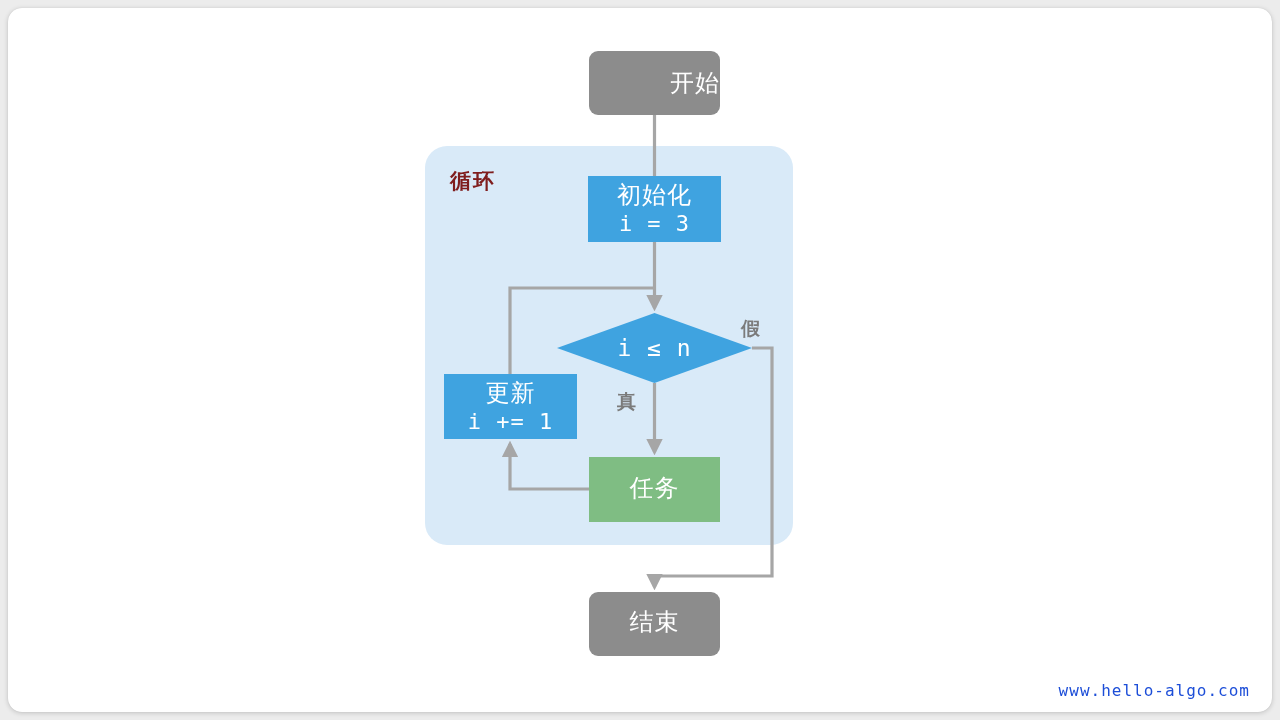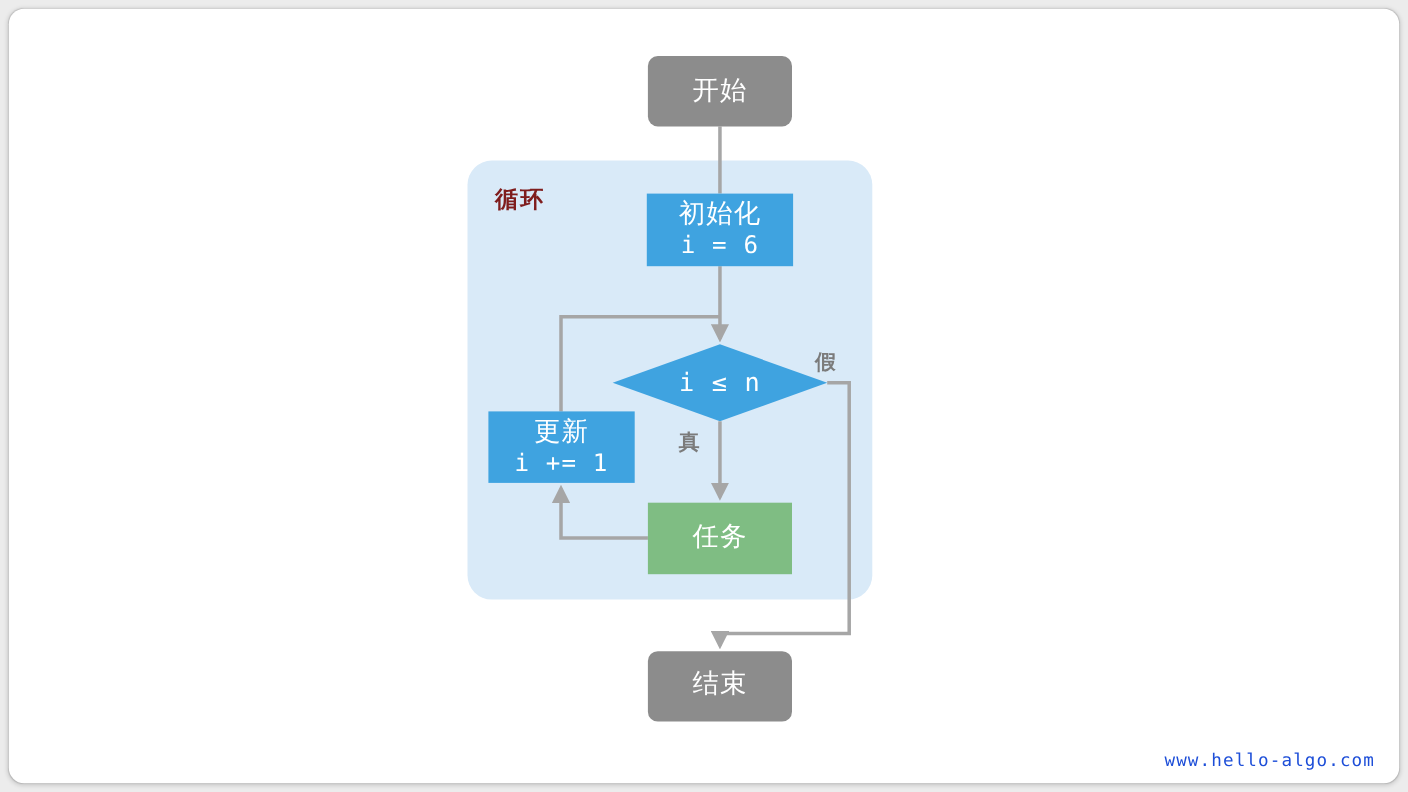--- a/index.html
+++ b/index.html
@@ -115,28 +115,28 @@
 
         <path d="M 589 489 L 510 489 L 510 444" marker-end="url(#arrow)"></path>
 
         <path d="M 510 374 L 510 288 L 654.5 288"></path>
       </g>
 
       <polygon points="654.5,313 752,348 654.5,383 557,348" fill="#3fa3e0"></polygon>
     </svg>
 
     <div style="position:absolute;left:589px;top:51px;width:131px;height:64px;background:#8c8c8c;border-radius:9px;"></div>
-    <div class="node-label" style="left:589px;top:51px;width:131px;height:64px;">
+    <div class="node-label" style="left:589px;top:51px;width:131px;height:64px;align-items:flex-end;">
       <span class="lbl-cn">开始</span>
     </div>
 
     <div style="position:absolute;left:588px;top:176px;width:133px;height:66px;background:#3fa3e0;"></div>
     <div class="node-label" style="left:588px;top:176px;width:133px;height:66px;text-align:right;">
       <span class="lbl-cn">初始化</span>
-      <span class="lbl-mono">i = 6</span>
+      <span class="lbl-mono">i = 3</span>
     </div>
 
     <div class="node-label" style="left:557px;top:313px;width:195px;height:70px;">
       <span class="lbl-mono" style="font-size:23px;">i ≤ n</span>
     </div>
 
     <div style="position:absolute;left:444px;top:374px;width:133px;height:65px;background:#3fa3e0;"></div>
     <div class="node-label" style="left:444px;top:374px;width:133px;height:65px;border-radius:22px;">
       <span class="lbl-cn">更新</span>
       <span class="lbl-mono">i += 1</span>

